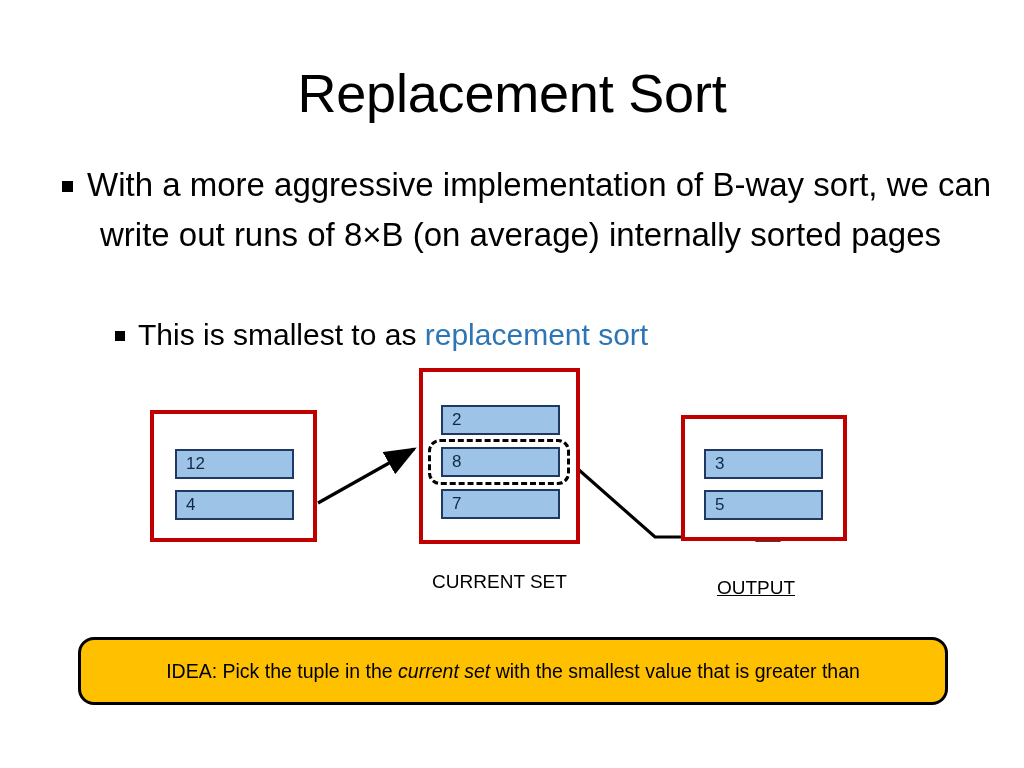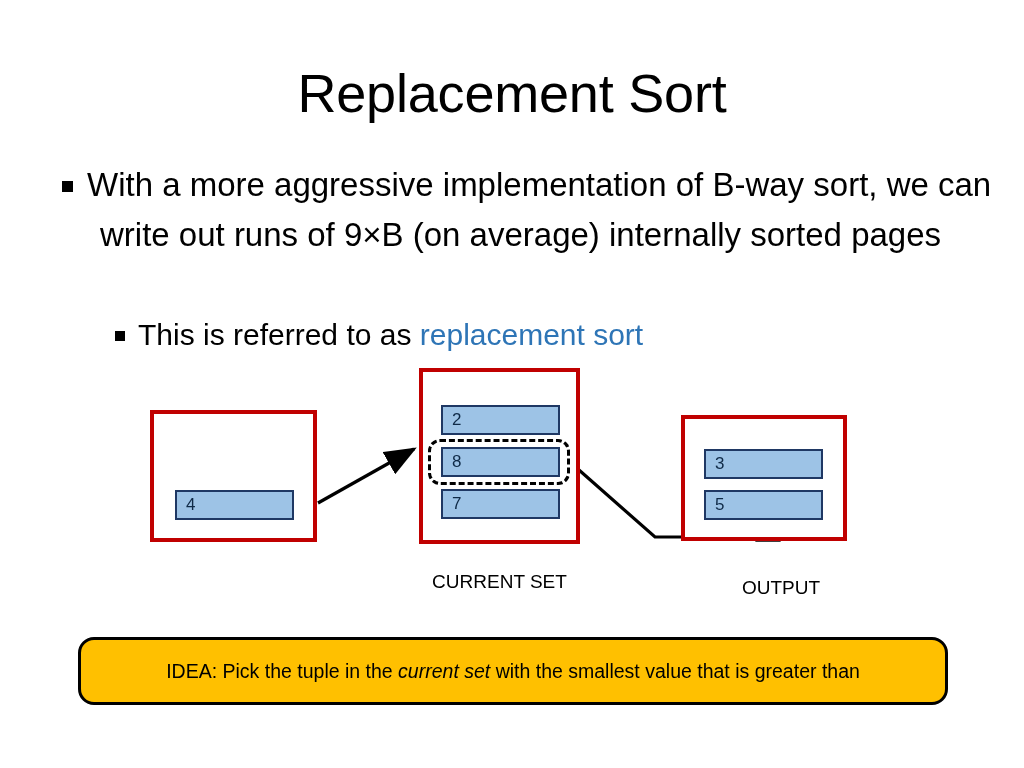--- a/index.html
+++ b/index.html
@@ -135,21 +135,21 @@
   .caption {
     position: absolute;
     font-size: 19px;
     line-height: 24px;
     color: #000000;
     text-align: center;
     white-space: nowrap;
   }
   #cap-input   { left: 150px; top: 220px; width: 167px; }
   #cap-current { left: 399px; top: 215px; width: 201px; }
-  #cap-output  { left: 698px; top: 221px; width: 166px; }
+  #cap-output  { left: 673px; top: 221px; width: 166px; text-decoration: underline; }
 
   
   .idea-box {
     position: absolute;
     left: 78px;
     top: 637px;
     width: 870px;
     height: 68px;
     background: #FFC000;
     border: 3px solid #000000;
@@ -167,26 +167,26 @@
   .idea-line { display: block; white-space: nowrap; }
   .idea-box i { font-style: italic; }
 </style>
 </head>
 <body>
 
 <div class="slide-title">Replacement Sort</div>
 
 <div class="bullet-l1">
   <span class="btext">
-    <span class="sq"></span><span>With a more aggressive implementation of B-way sort, we can write out runs of 9×B (on average) internally sorted pages</span>
+    <span class="sq"></span><span>With a more aggressive implementation of B-way sort, we can write out runs of 8×B (on average) internally sorted pages</span>
   </span>
 </div>
 
 <div class="bullet-l2">
-  <span class="sq"></span><span>This is referred to as </span><span class="accent-blue">replacement sort</span>
+  <span class="sq"></span><span>This is smallest to as </span><span class="accent-blue">replacement sort</span>
 </div>
 
 <div class="diagram">
 
   <svg class="arrow-svg" viewBox="0 0 1024 250">
     <defs>
       <marker id="ah" markerWidth="10" markerHeight="8" refX="9" refY="4" orient="auto">
         <polygon points="0,0 10,4 0,8" fill="#000000"></polygon>
       </marker>
     </defs>
@@ -194,20 +194,21 @@
     <g>
       <line x1="318" y1="148" x2="414" y2="94" stroke="#000000" stroke-width="3.2" marker-end="url(#ah)"></line>
     </g>
 
     <g>
       <polyline points="562,100 655,182 768,182 768,158" fill="none" stroke="#000000" stroke-width="3.2" marker-end="url(#ah)"></polyline>
     </g>
   </svg>
 
   <div class="redbox" id="box-input"></div>
+  <div class="cell" id="cell-12">12</div>
   <div class="cell" id="cell-4">4</div>
 
   <div class="redbox" id="box-current"></div>
   <div class="cell" id="cell-2">2</div>
   <div class="cell" id="cell-8">8</div>
   <div class="cell" id="cell-10">7</div>
   <div class="dashed-highlight"></div>
 
   <div class="redbox" id="box-output"></div>
   <div class="cell" id="cell-3">3</div>

